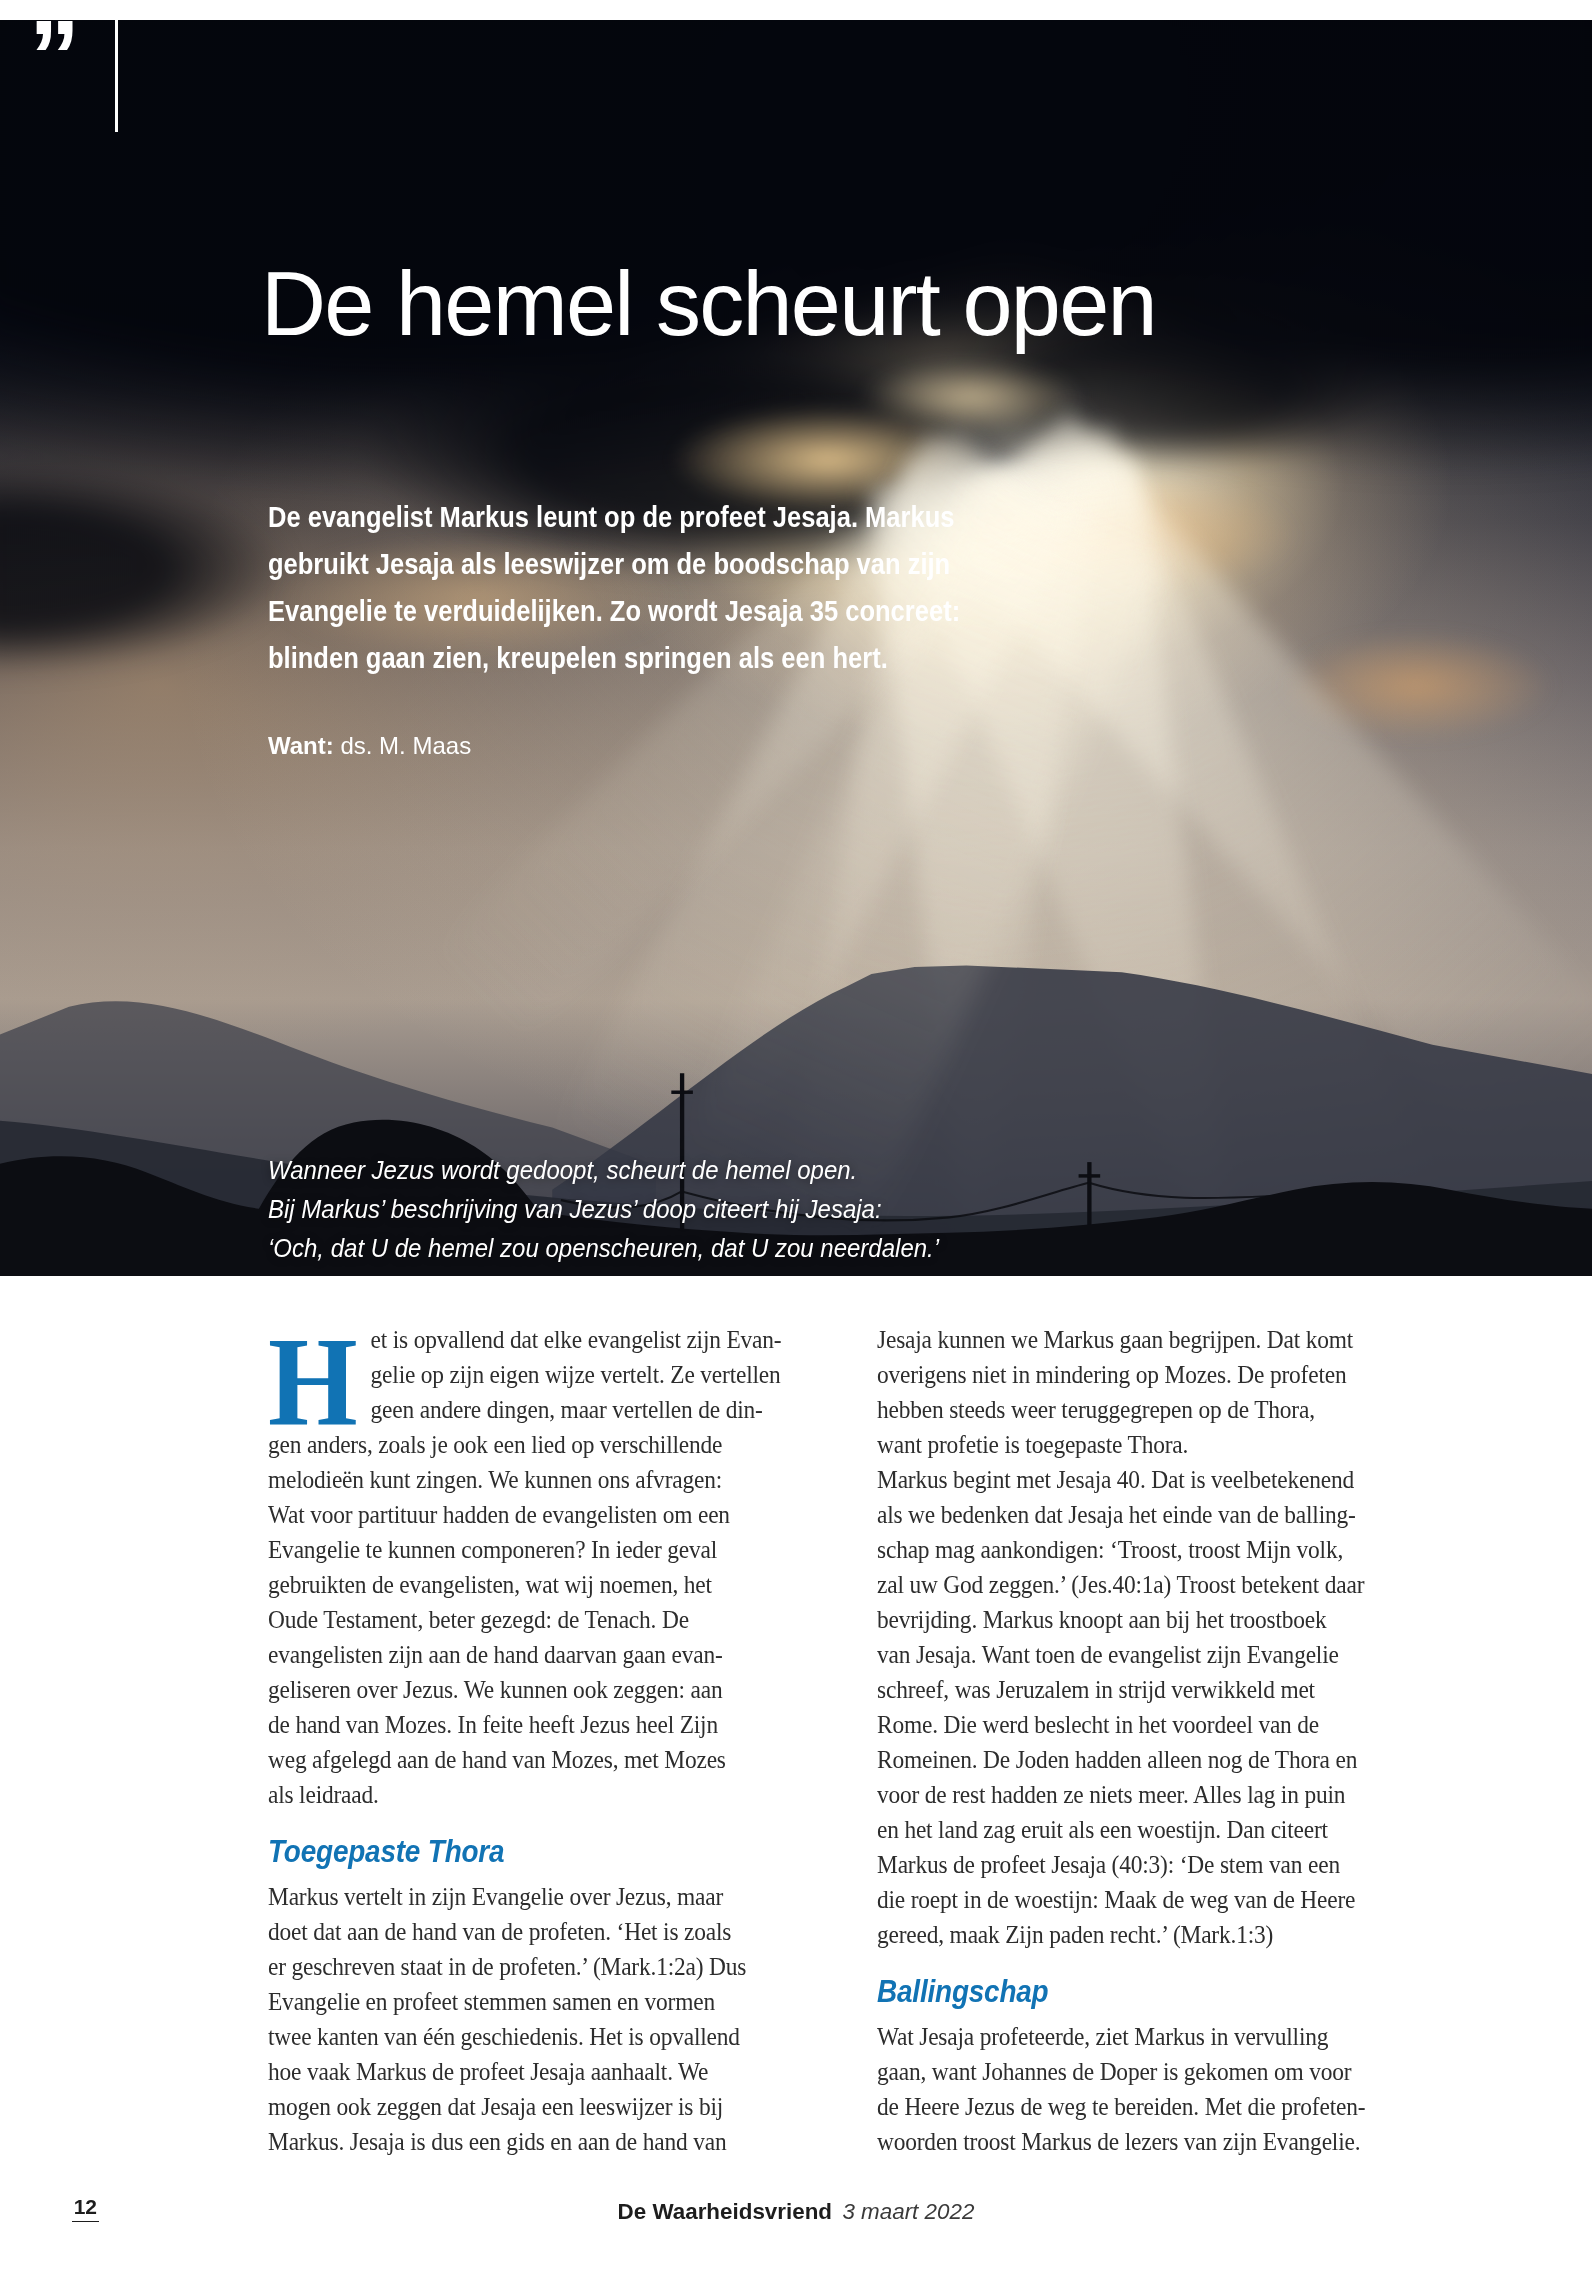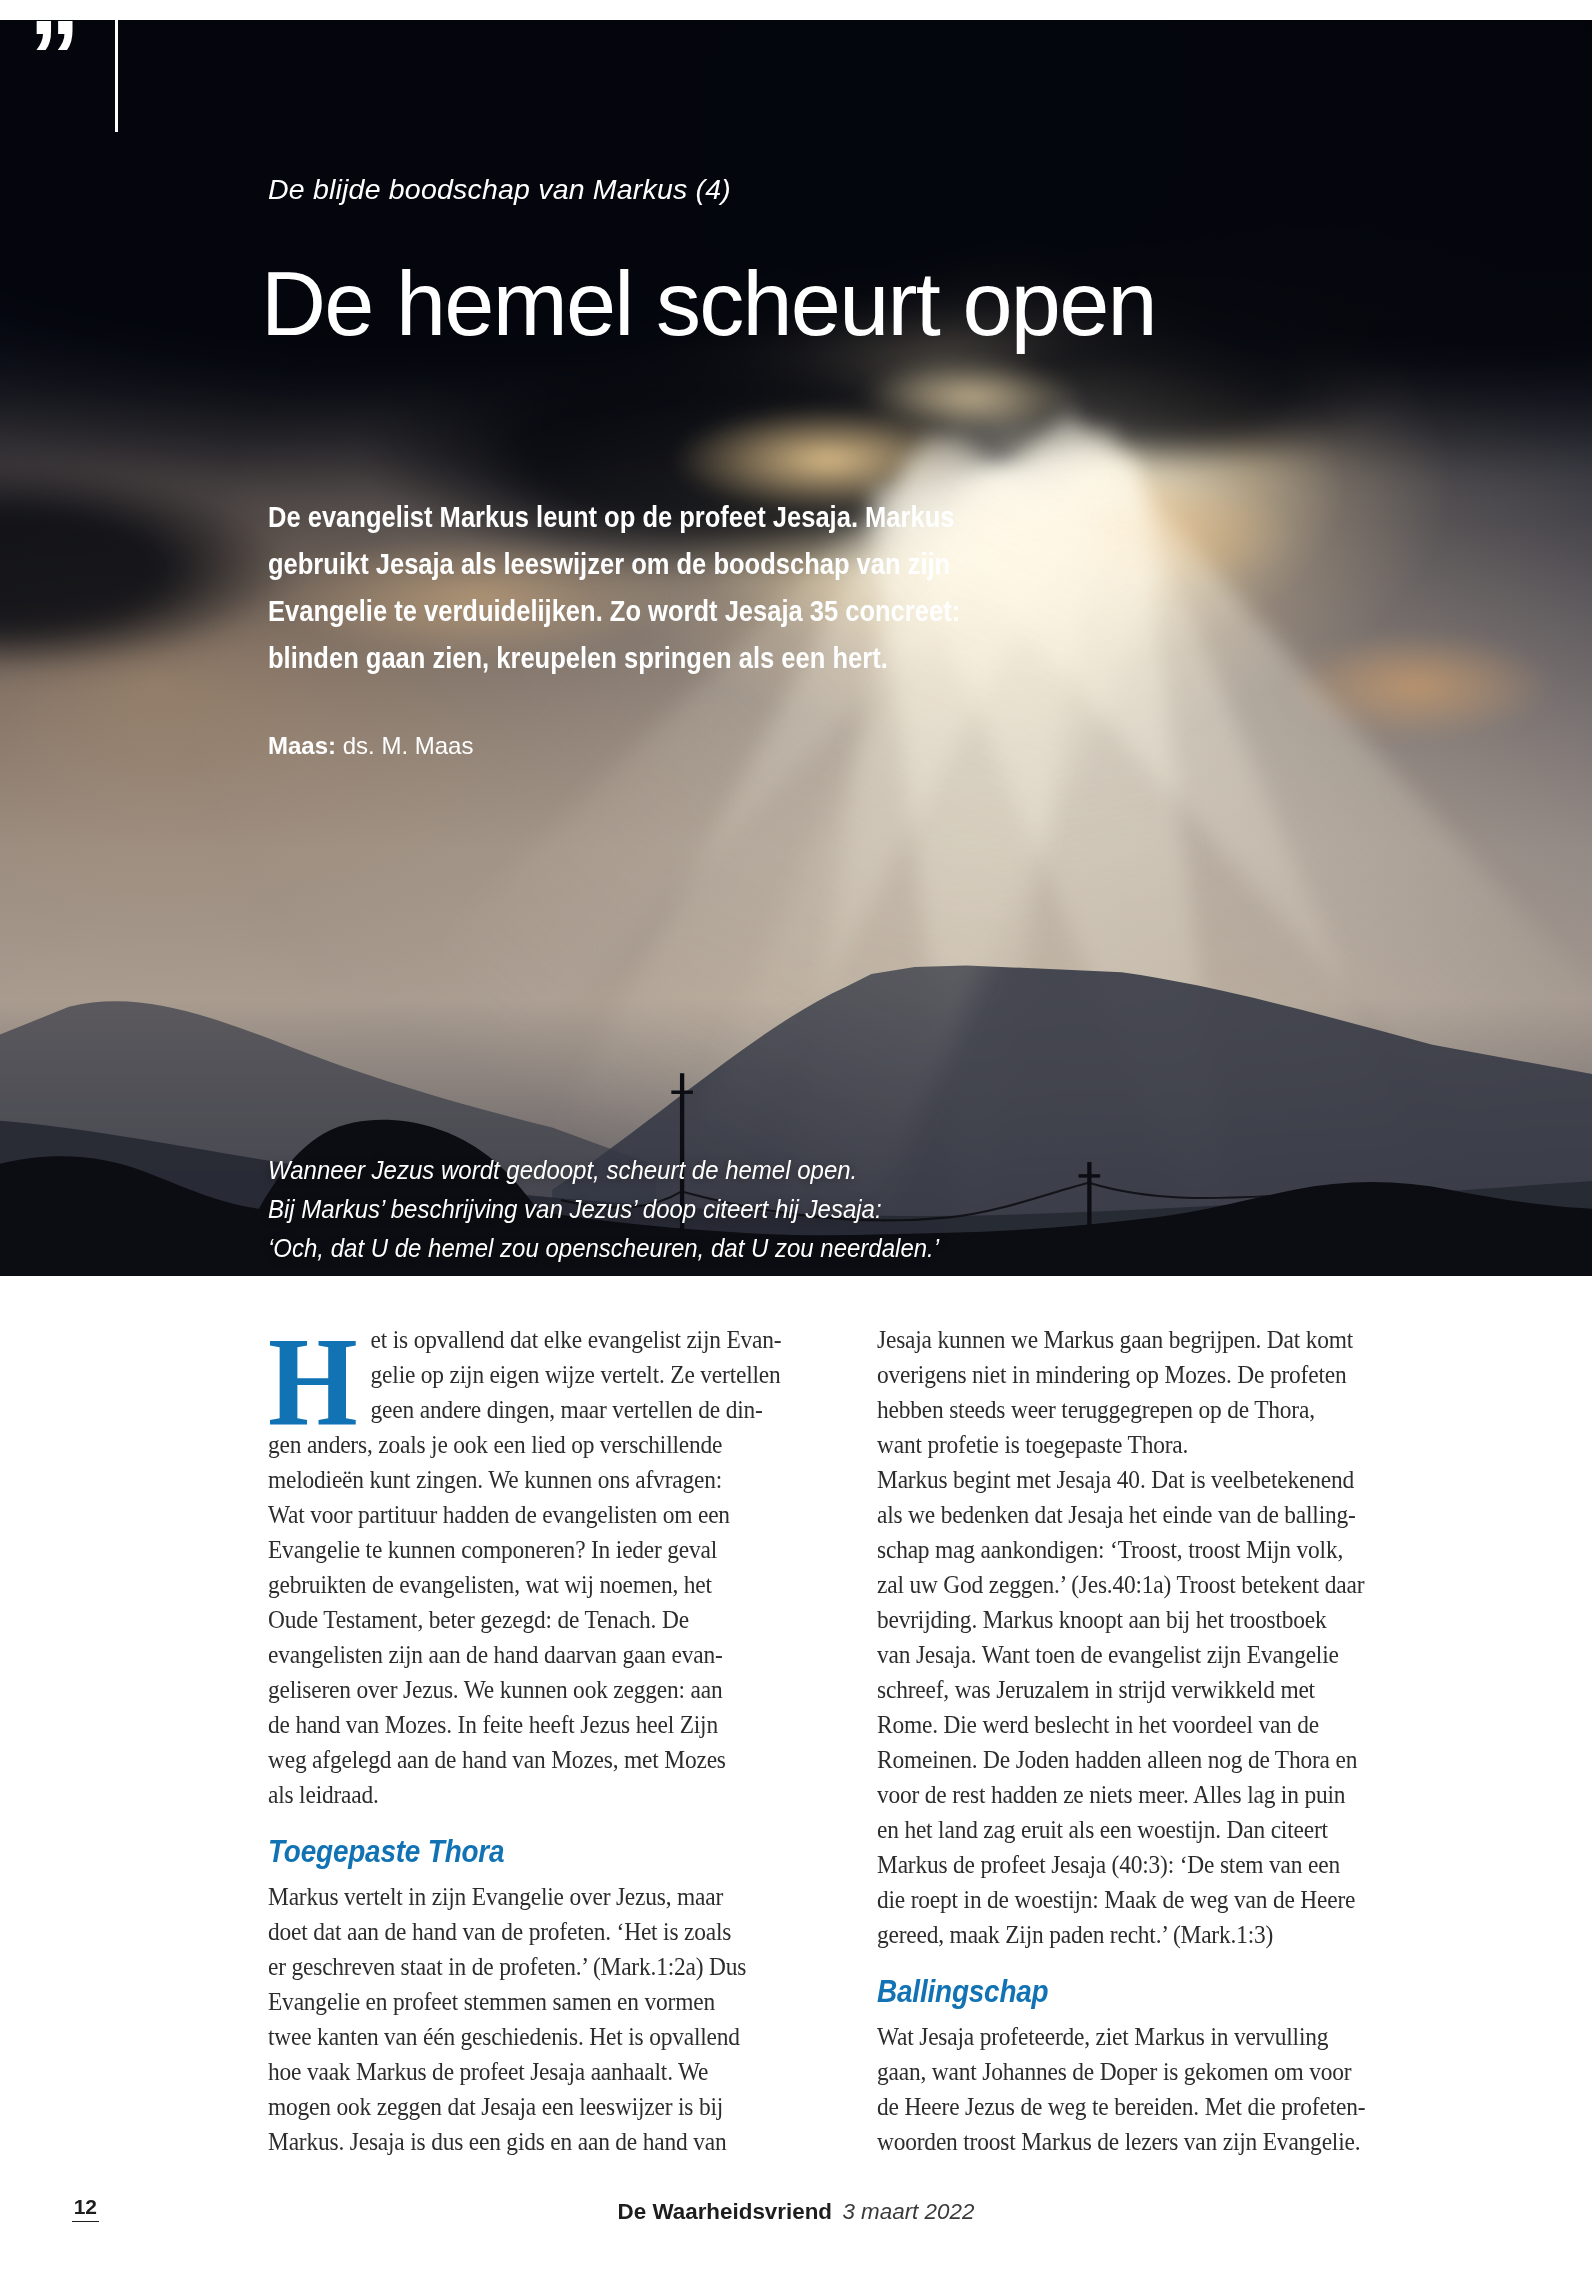--- a/index.html
+++ b/index.html
@@ -191,28 +191,27 @@
       <rect x="1250" y="312" width="25" height="4" fill="#0c0d12"></rect>
       <path d="M0 300 C60 285 120 290 170 310 C210 325 250 345 300 352 C330 300 360 262 410 252 C460 243 510 255 550 280 C585 302 605 330 625 355 C700 368 780 375 860 380 C940 385 1020 382 1100 380 C1180 378 1260 372 1340 362 C1400 354 1450 340 1500 330 C1560 318 1620 318 1680 330 C1740 342 1800 350 1845 352 L1845 430 L0 430 Z" fill="#0c0d12"></path>
     </svg>
     <div class="ray-front"></div>
     <div class="vignette"></div>
   </div>
 
   <div class="quote-glyph">”</div>
   <div class="header-rule"></div>
 
-  <div class="kicker">De blijde boodschap van Markus (4)</div>
   <h1 class="page-title" style="margin:0;">De hemel scheurt open</h1>
   <div class="intro">De evangelist Markus leunt op de profeet Jesaja. Markus
 gebruikt Jesaja als leeswijzer om de boodschap van zijn
 Evangelie te verduidelijken. Zo wordt Jesaja 35 concreet:
 blinden gaan zien, kreupelen springen als een hert.</div>
   <div class="byline">
-    <span class="label">Maas:</span><span> ds. M. Maas</span>
+    <span class="label">Want:</span><span> ds. M. Maas</span>
   </div>
   <div class="photo-caption">Wanneer Jezus wordt gedoopt, scheurt de hemel open.
 Bij Markus’ beschrijving van Jezus’ doop citeert hij Jesaja:
 ‘Och, dat U de hemel zou openscheuren, dat U zou neerdalen.’</div>
 
   <div class="col col-left">
     <div class="drop-cap">H</div>
     <div class="para para-head">et is opvallend dat elke evangelist zijn Evan-
 gelie op zijn eigen wijze vertelt. Ze vertellen
 geen andere dingen, maar vertellen de din-</div>

